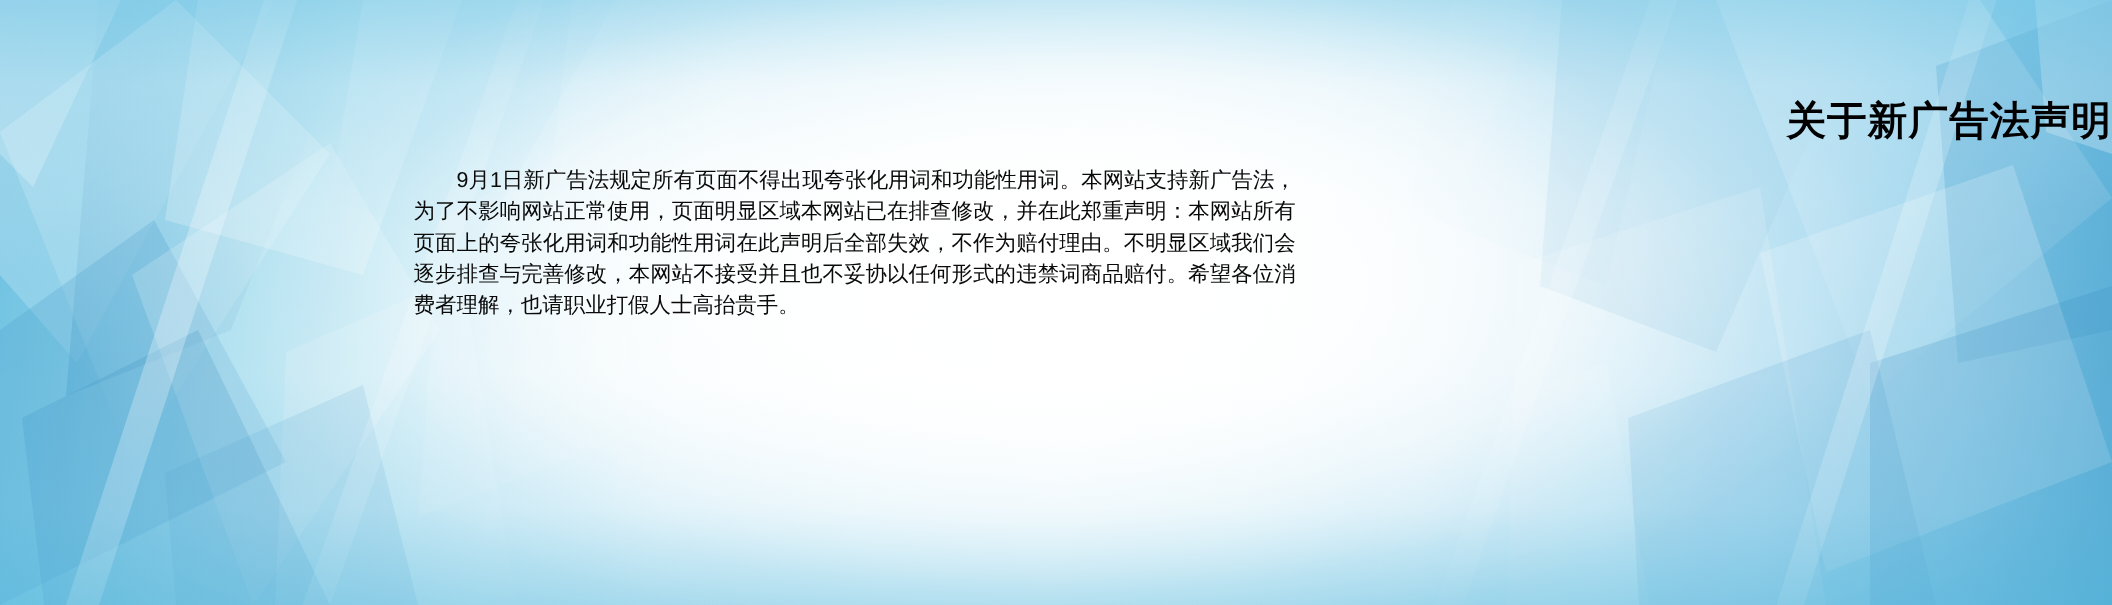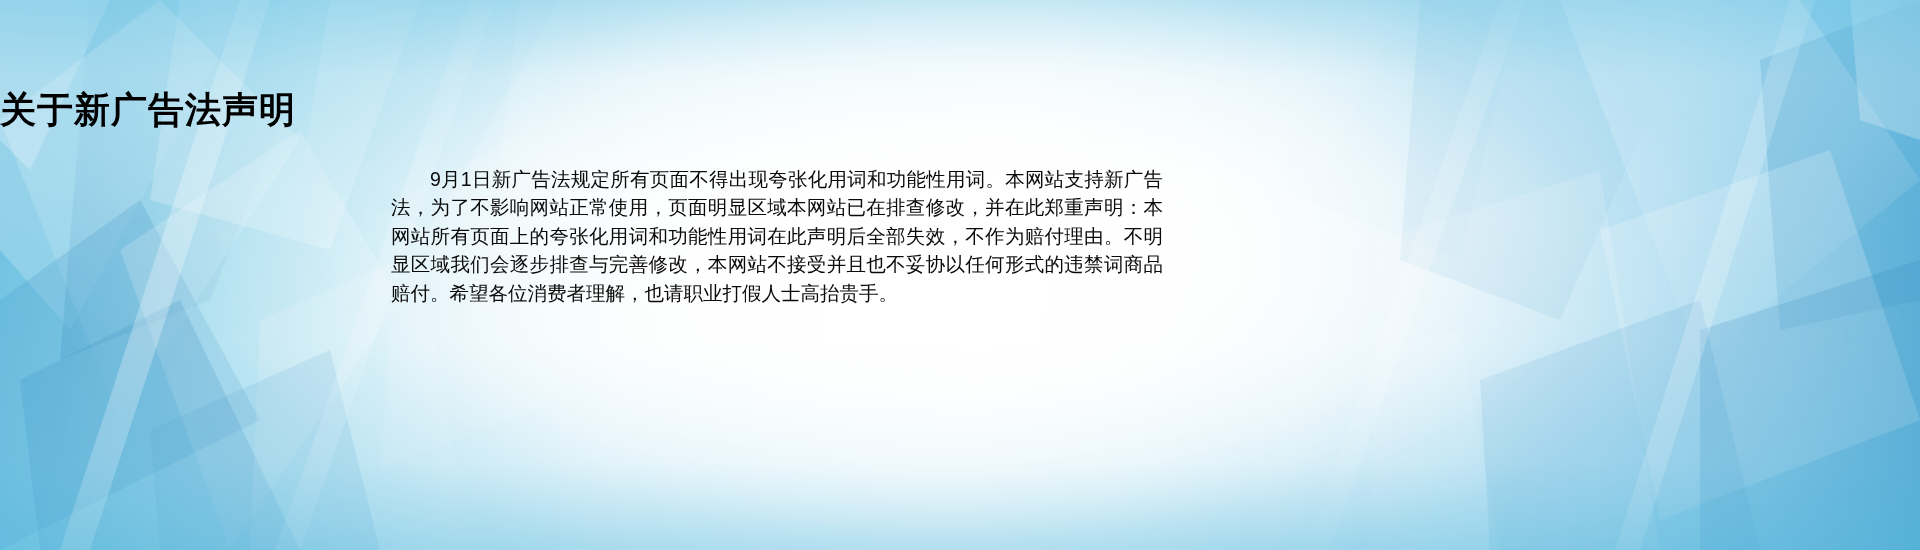--- a/index.html
+++ b/index.html
@@ -67,40 +67,40 @@
     left: 0;
     top: 0;
     width: 1920px;
     height: 550px;
   }
   .title {
     position: absolute;
     left: 0;
     top: 88px;
     width: 1920px;
-    text-align: left;
+    text-align: right;
     font-size: 36px;
     font-weight: bold;
     color: #000000;
     letter-spacing: 1px;
     line-height: 44px;
   }
   .body-block {
     position: absolute;
     left: 374px;
     top: 148px;
     width: 806px;
     color: #0a0a0a;
     font-size: 19.5px;
     line-height: 28.4px;
     text-align: justify;
     text-justify: inter-character;
   }
   .para {
-    margin: 17px;
+    margin: 2px;
   }
   .para-indent {
     text-indent: 2em;
   }
 </style>
 </head>
 <body>
 
 <div id="banner">
 

